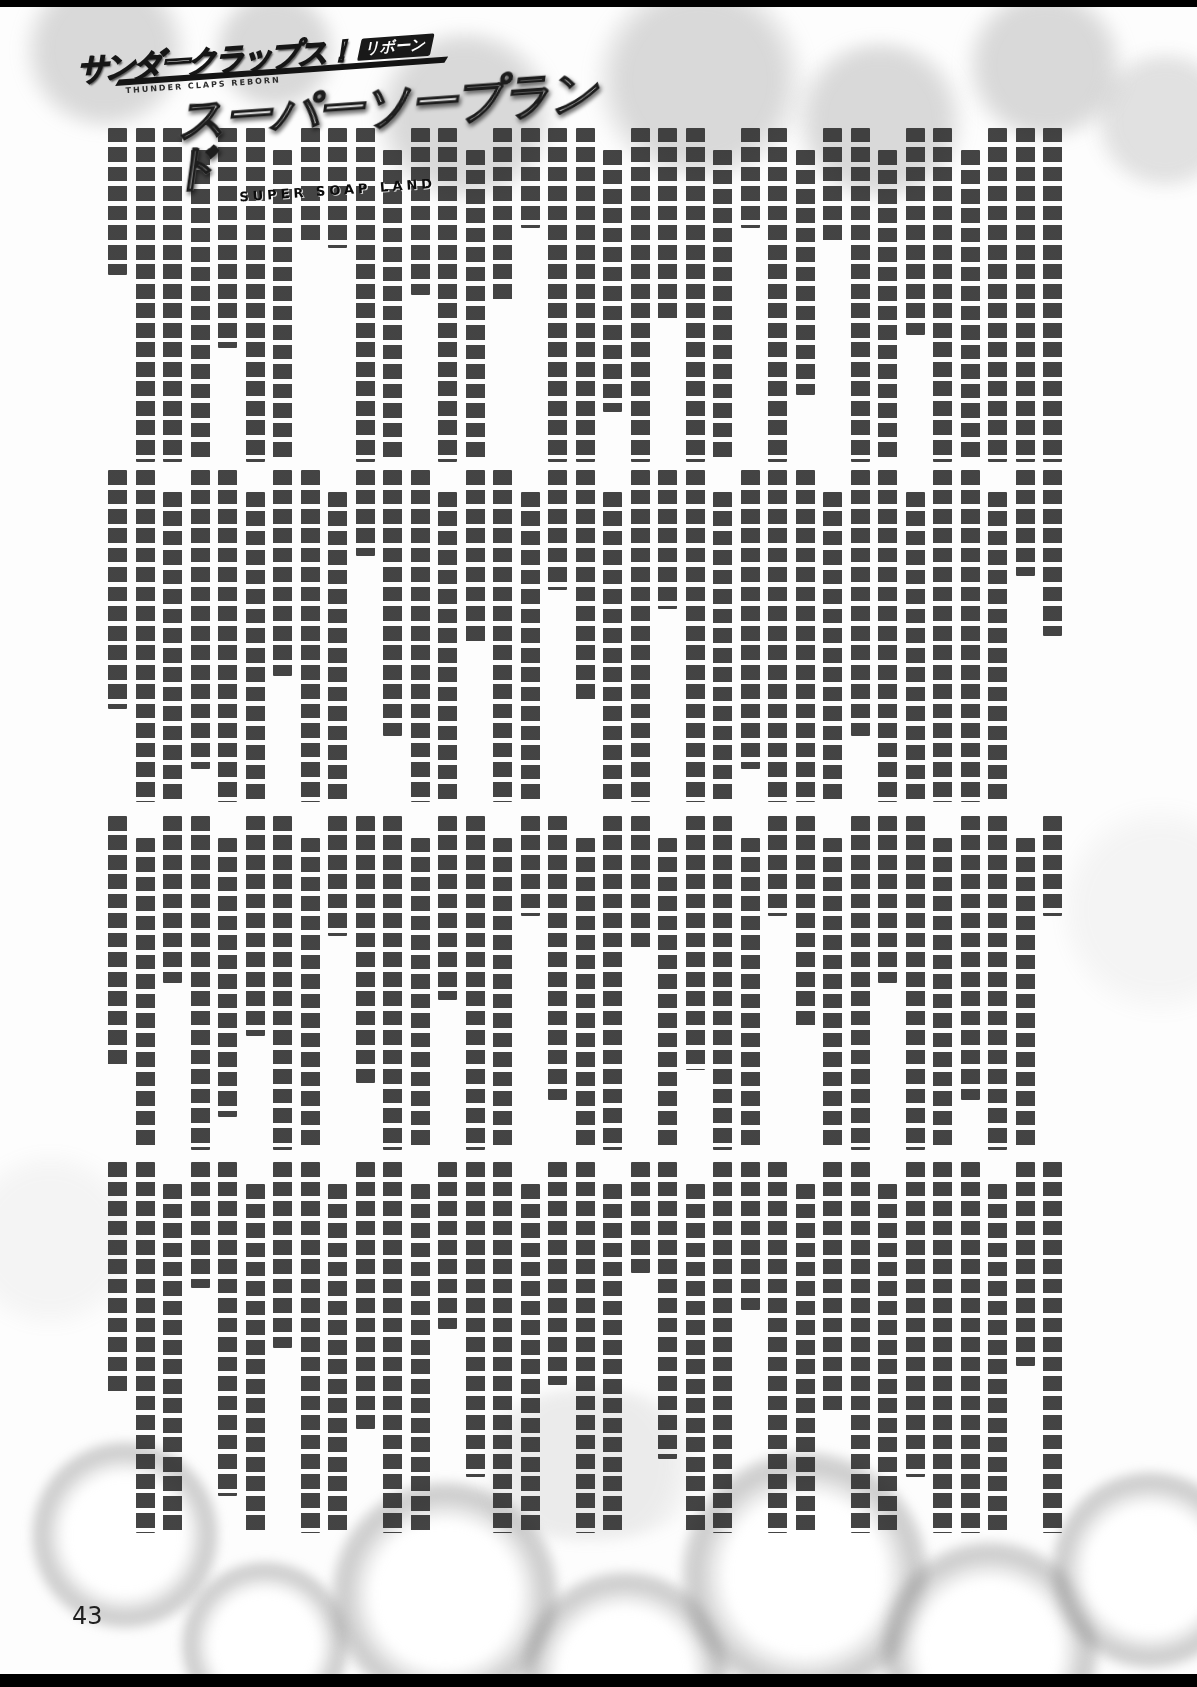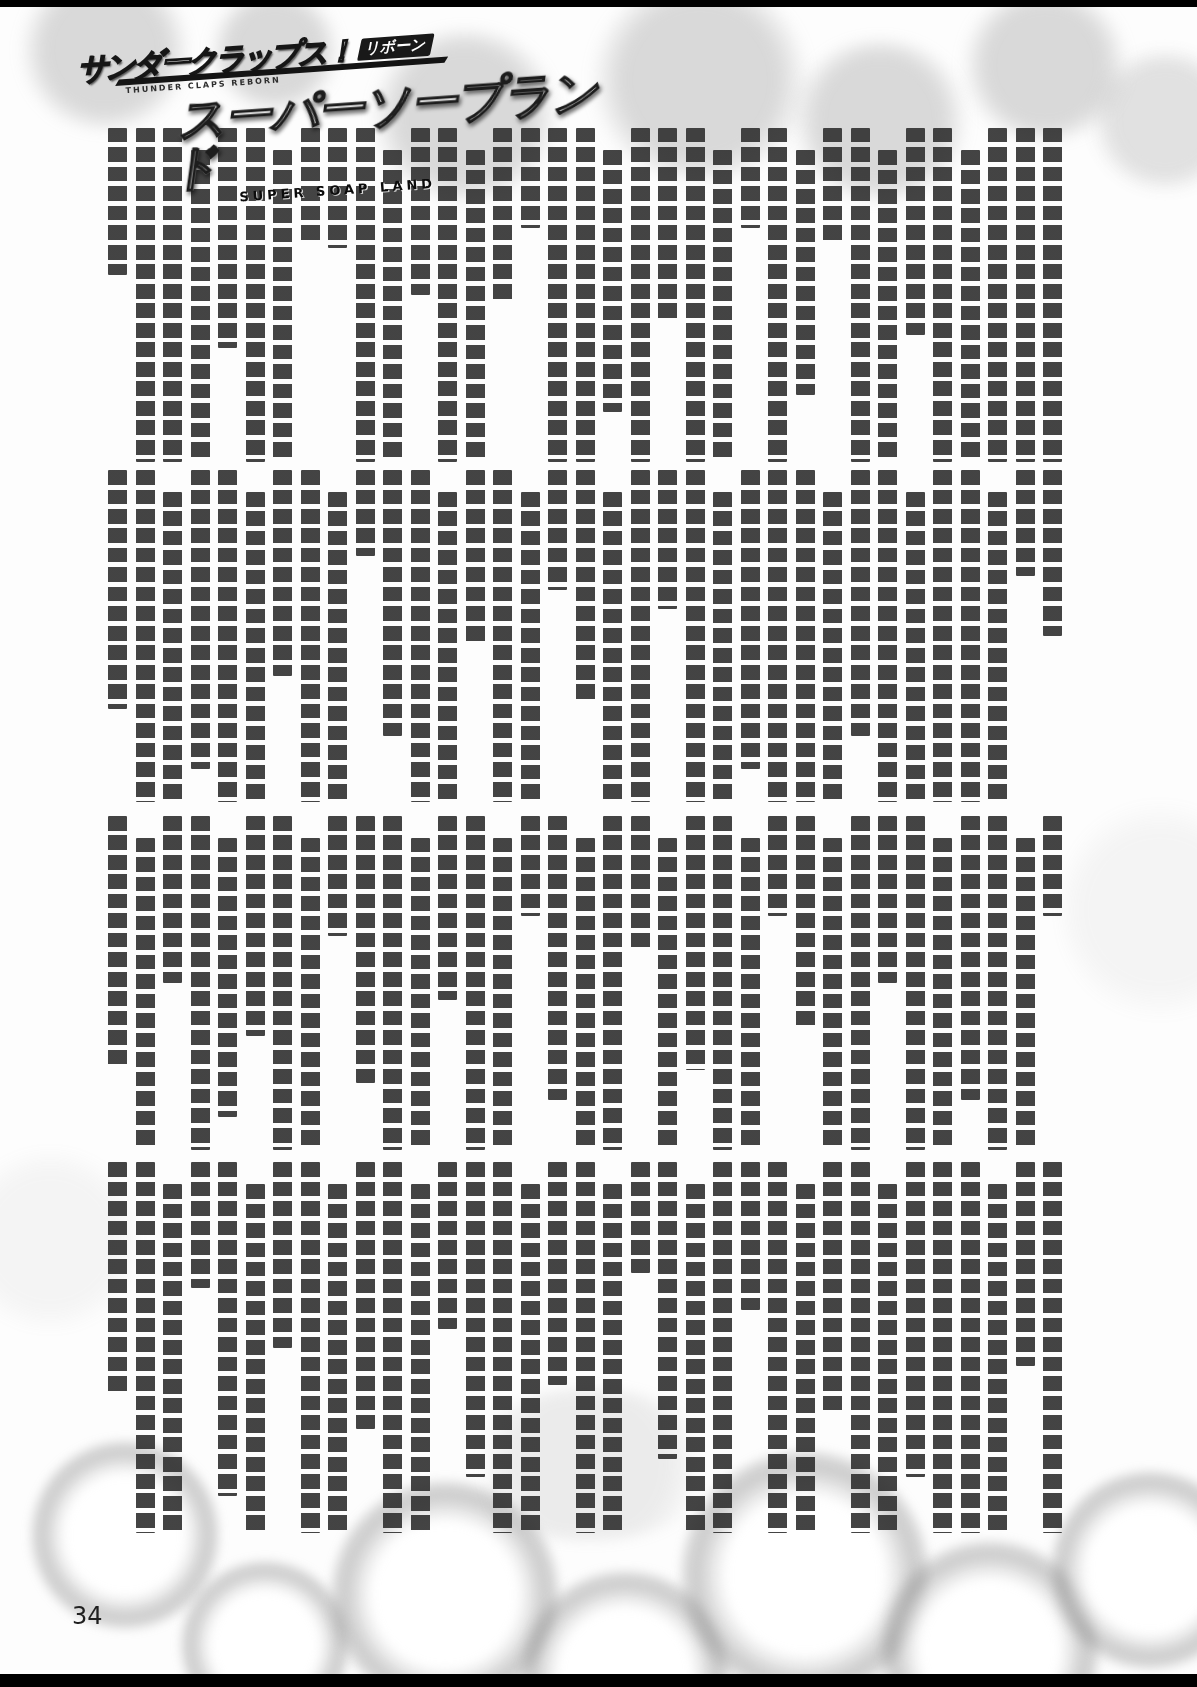--- a/index.html
+++ b/index.html
@@ -246,13 +246,13 @@
       <div class="tcol" style="width: 19px; right: 770px; top: 0px; height: 185.5px;"></div>
       <div class="tcol" style="width: 19px; right: 797.5px; top: 22px; height: 349px;"></div>
       <div class="tcol" style="width: 19px; right: 825px; top: 0px; height: 333.9px;"></div>
       <div class="tcol" style="width: 19px; right: 852.5px; top: 0px; height: 126.14px;"></div>
       <div class="tcol" style="width: 19px; right: 880px; top: 22px; height: 349px;"></div>
       <div class="tcol" style="width: 19px; right: 907.5px; top: 0px; height: 371px;"></div>
       <div class="tcol" style="width: 19px; right: 935px; top: 0px; height: 230.02px;"></div>
     </div>
   </div>
 
-<div class="pagenum">34</div>
+<div class="pagenum">43</div>
 
 </body></html>

